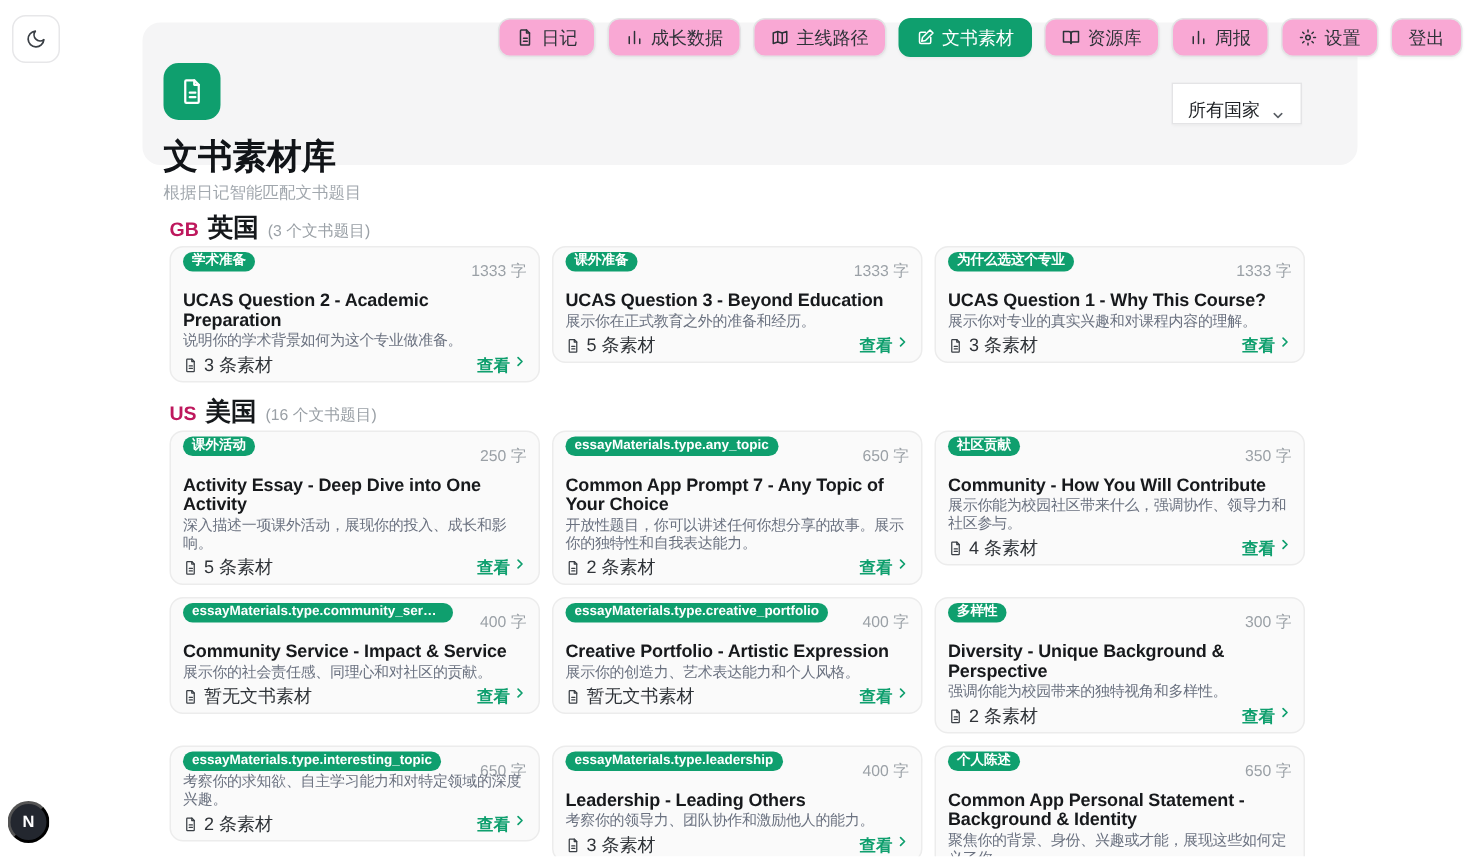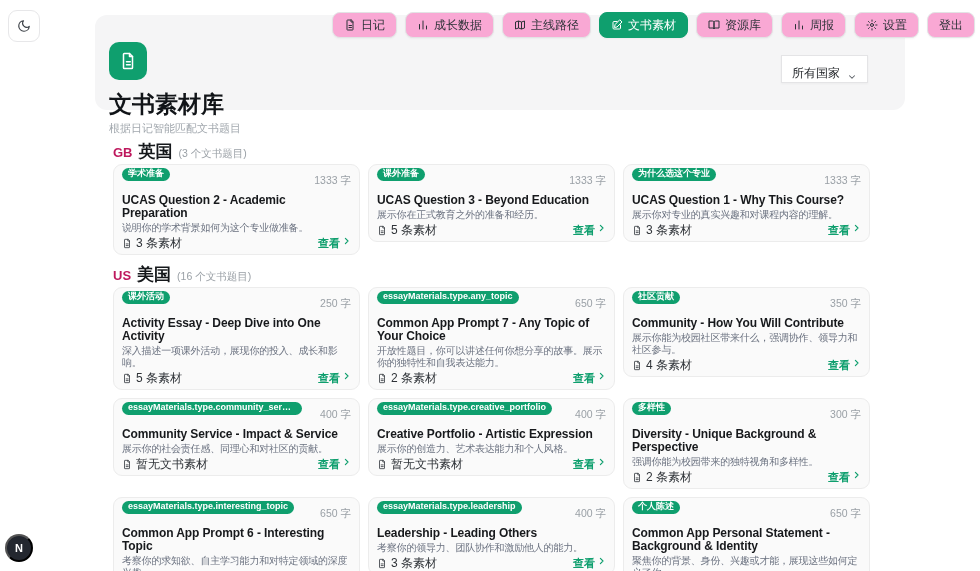--- a/index.html
+++ b/index.html
@@ -442,21 +442,20 @@
                   </svg>
         </span>
       </span>
     </div>
   </article>
           <article class="card">
     <div class="card-top">
       <span class="tag">essayMaterials.type.interesting_topic</span>
       <span class="words">650 字</span>
     </div>
-    <div class="card-title">Common App Prompt 6 - Interesting Topic</div>
     <div class="card-desc">考察你的求知欲、自主学习能力和对特定领域的深度兴趣。</div>
     <div class="card-foot">
       <span class="mats">
         <span class="micon">
           <svg width="10" height="11" viewBox="0 0 24 24" fill="none" stroke="currentColor" stroke-width="2" stroke-linecap="round" stroke-linejoin="round">
                     <path d="M14 2H7a1 1 0 0 0-1 1v18a1 1 0 0 0 1 1h10a1 1 0 0 0 1-1V6z"></path>
                     <path d="M14 2v4h4"></path>
                     <path d="M10 13h5M10 17h5"></path>
                   </svg>
         </span>

